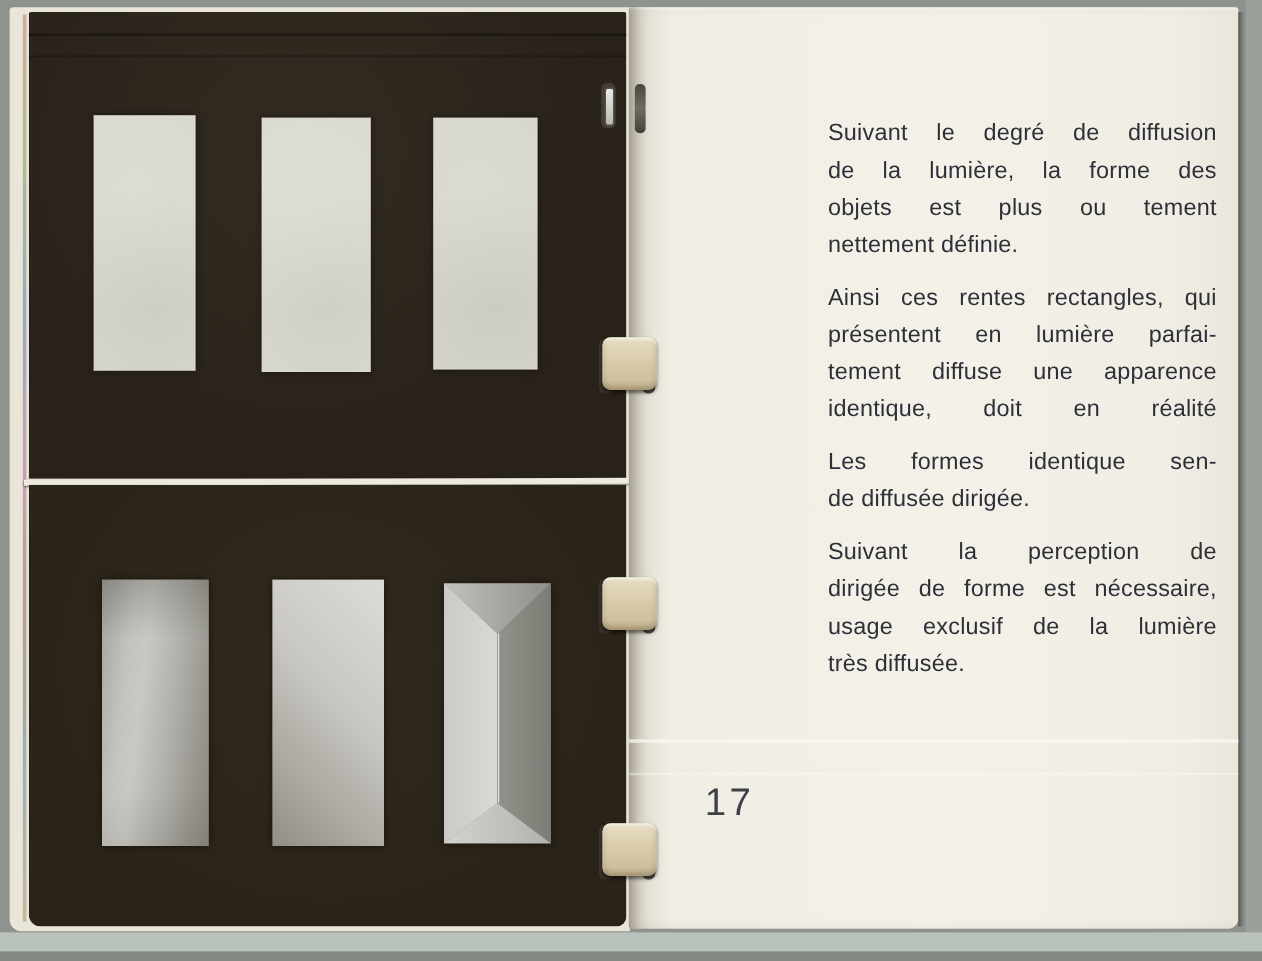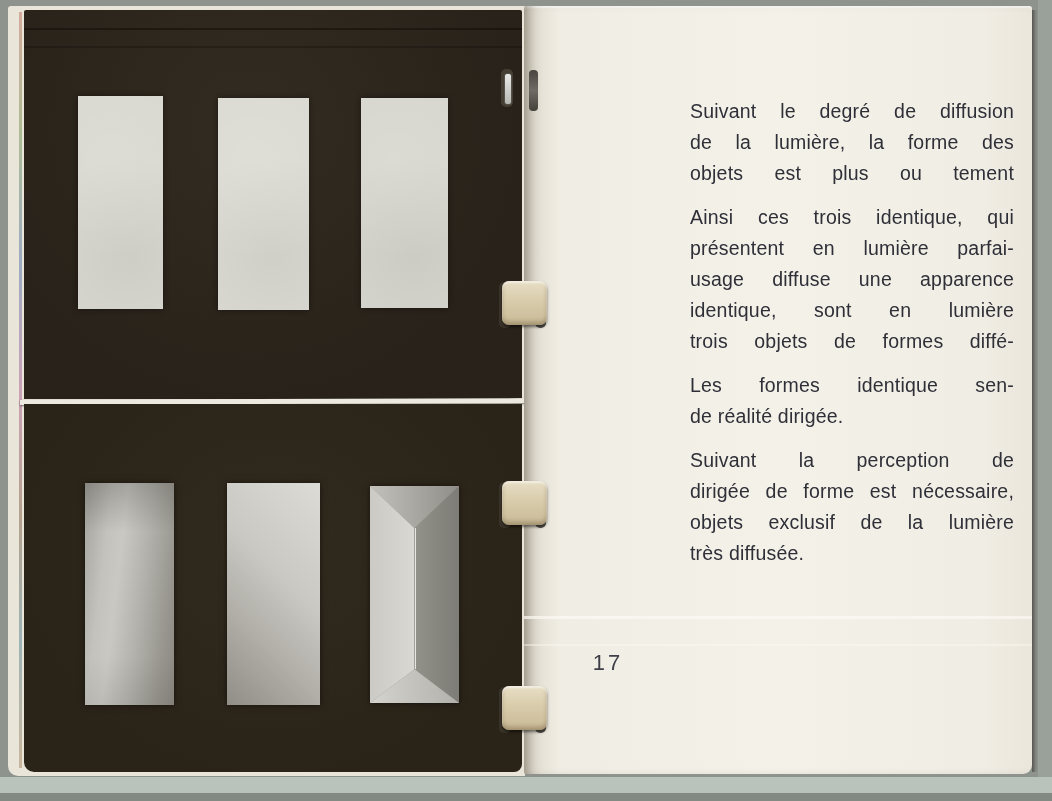--- a/index.html
+++ b/index.html
@@ -83,21 +83,21 @@
         background:linear-gradient(90deg,#57554f,#7f847e 60%,#8f948f);border-radius:0 0 4px 0;}
   .scan-glow{position:absolute;left:524px;width:508px;background:rgba(252,250,243,.7);}
 
   .text-col{position:absolute;left:690px;top:96px;width:337px;color:#2f2f38;
         font-size:19.5px;line-height:31px;letter-spacing:.2px;}
   .para{margin:0 13px 13px 0;}
   .line{text-align:justify;text-align-last:justify;white-space:normal;}
   .line.last{text-align-last:left;}
 
   .pagenum{position:absolute;left:585px;top:650px;width:46px;color:#3f3f47;
-        font-size:22px;letter-spacing:3px;text-align:center;}
+        font-size:32px;letter-spacing:3px;text-align:center;}
 </style>
 </head>
 <body>
 
 <div id="scan">
 
   <div class="band-right"></div>
   <div class="band-bottom-light"></div>
   <div class="band-bottom-dark"></div>
 
@@ -128,36 +128,36 @@
   <div class="right-paper"></div>
   <div class="page-stack-edge"></div>
   <div class="scan-glow" style="top:616px;height:3px;"></div>
   <div class="scan-glow" style="top:644px;height:2px;opacity:.6;"></div>
 
   <div class="text-col">
       <div class="para">
         <div class="line">Suivant le degré de diffusion</div>
         <div class="line">de la lumière, la forme des</div>
         <div class="line">objets est plus ou tement</div>
+        <div class="line last">nettement définie.</div>
       </div>
       <div class="para">
-        <div class="line">Ainsi ces trois identique, qui</div>
+        <div class="line">Ainsi ces rentes rectangles, qui</div>
         <div class="line">présentent en lumière parfai-</div>
-        <div class="line">usage diffuse une apparence</div>
-        <div class="line">identique, sont en lumière</div>
-        <div class="line">trois objets de formes diffé-</div>
+        <div class="line">tement diffuse une apparence</div>
+        <div class="line">identique, doit en réalité</div>
       </div>
       <div class="para">
         <div class="line">Les formes identique sen-</div>
-        <div class="line last">de réalité dirigée.</div>
+        <div class="line last">de diffusée dirigée.</div>
       </div>
       <div class="para">
         <div class="line">Suivant la perception de</div>
         <div class="line">dirigée de forme est nécessaire,</div>
-        <div class="line">objets exclusif de la lumière</div>
+        <div class="line">usage exclusif de la lumière</div>
         <div class="line last">très diffusée.</div>
       </div>
     </div>
 
   <div class="pagenum">17</div>
 
   <div class="slot slot-dark-l"></div>
   <div class="staple"></div>
   <div class="slot slot-dark-r"></div>
 

